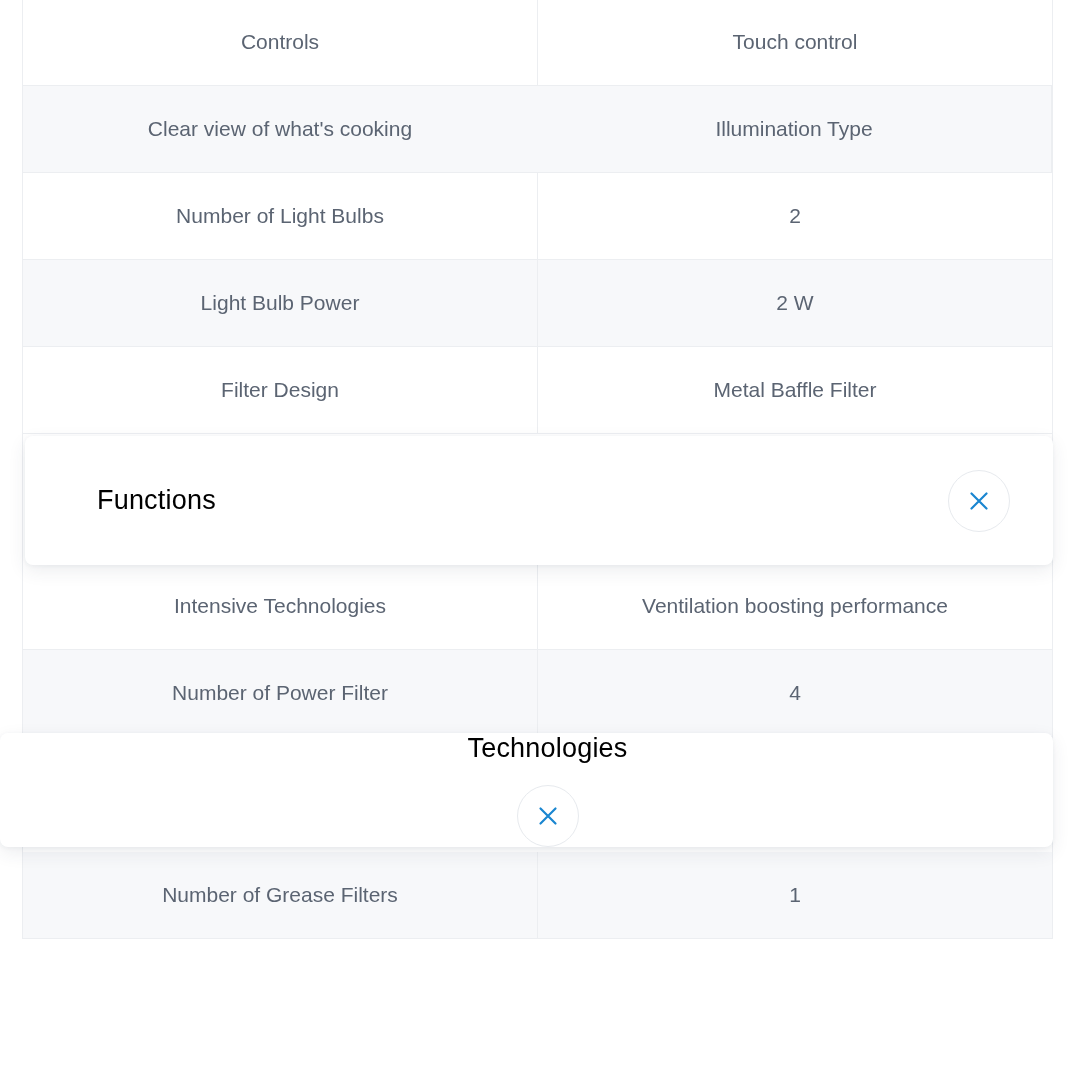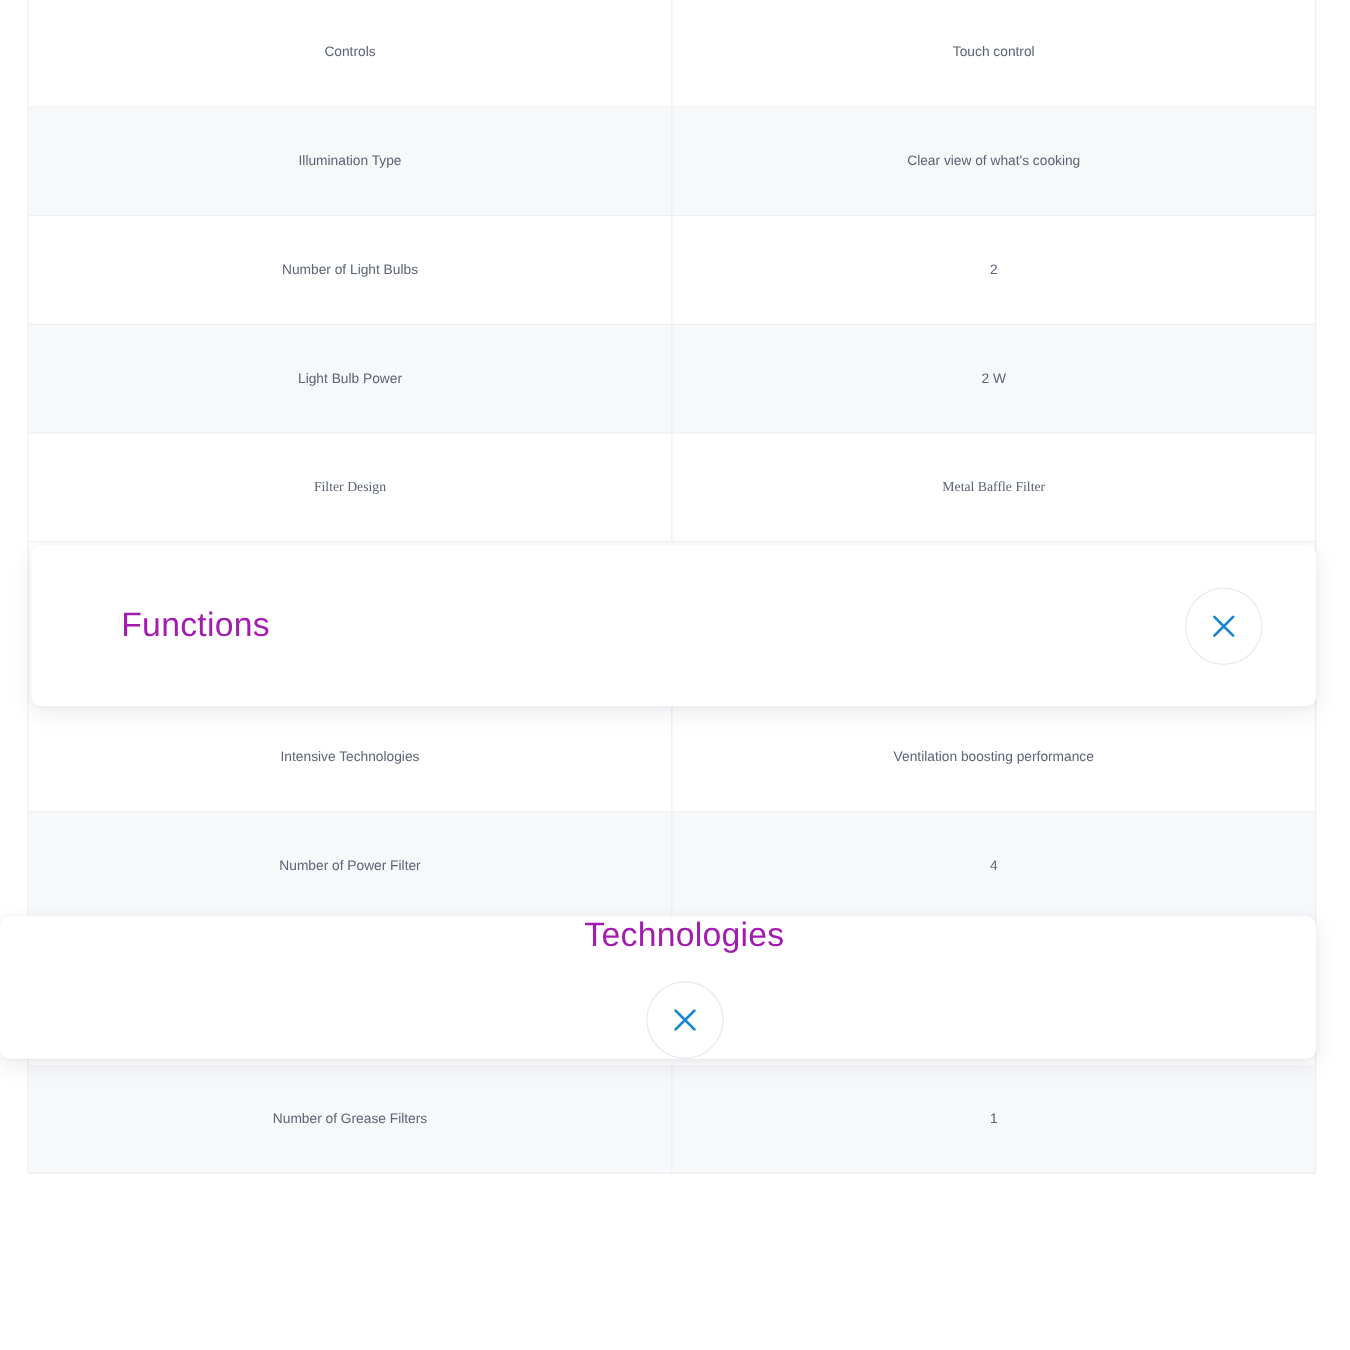--- a/index.html
+++ b/index.html
@@ -40,21 +40,21 @@
   .spec-row.alt {
     background: #f7f8fa;
   }
 
   .spec-cell {
     box-sizing: border-box;
     display: flex;
     align-items: center;
     justify-content: center;
     text-align: center;
-    font-size: 11px;
+    font-size: 21px;
     color: #5b6472;
     line-height: 1.35;
     padding: 0 14px;
   }
   .spec-cell.label {
     width: 515px;
     flex: 0 0 515px;
     border-right: 1px solid #eceef1;
   }
   .spec-cell.value {
@@ -69,21 +69,21 @@
     box-shadow: 0 6px 18px rgba(44, 62, 80, 0.085),
                 0 1px 4px rgba(44, 62, 80, 0.05);
     display: flex;
     align-items: center;
     justify-content: space-between;
     box-sizing: border-box;
   }
 
   .section-title {
     font-size: 27px;
-    color: #a21caf;
+    color: #000000;
     font-weight: 400;
     letter-spacing: 0.2px;
     white-space: nowrap;
   }
 
   .close-btn {
     width: 62px;
     height: 62px;
     border-radius: 50%;
     border: 1px solid #e7eaee;
@@ -120,35 +120,35 @@
 <div id="stage">
 
   <div class="spec-table">
 
     <div class="spec-row" style="height:86px;">
       <div class="spec-cell label">Controls</div>
       <div class="spec-cell value">Touch control</div>
     </div>
 
     <div class="spec-row alt" style="height:87px;">
+      <div class="spec-cell value">Clear view of what's cooking</div>
       <div class="spec-cell label">Illumination Type</div>
-      <div class="spec-cell value">Clear view of what's cooking</div>
     </div>
 
     <div class="spec-row" style="height:87px;">
       <div class="spec-cell label">Number of Light Bulbs</div>
       <div class="spec-cell value">2</div>
     </div>
 
     <div class="spec-row alt" style="height:87px;">
       <div class="spec-cell label">Light Bulb Power</div>
       <div class="spec-cell value">2 W</div>
     </div>
 
-    <div class="spec-row" style="height:87px;font-family:Liberation Serif, serif;">
+    <div class="spec-row" style="height:87px;">
       <div class="spec-cell label">Filter Design</div>
       <div class="spec-cell value">Metal Baffle Filter</div>
     </div>
 
     <div class="spec-row" style="height:130px;border-bottom:none;background:#ffffff;">
       <div class="spec-cell label" style="border-right:none;"></div>
       <div class="spec-cell value"></div>
     </div>
 
     <div class="spec-row" style="height:86px;">

